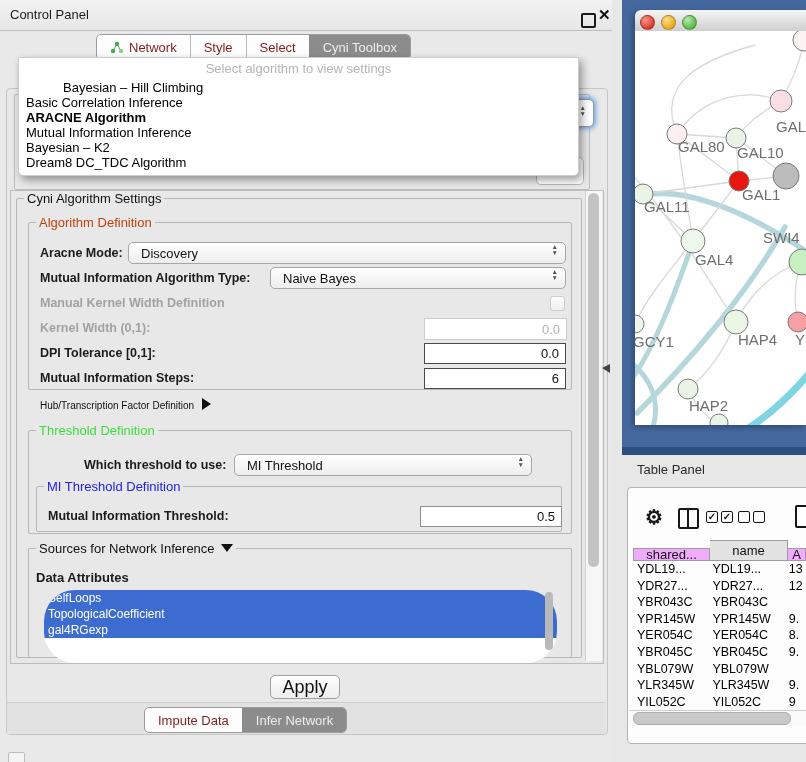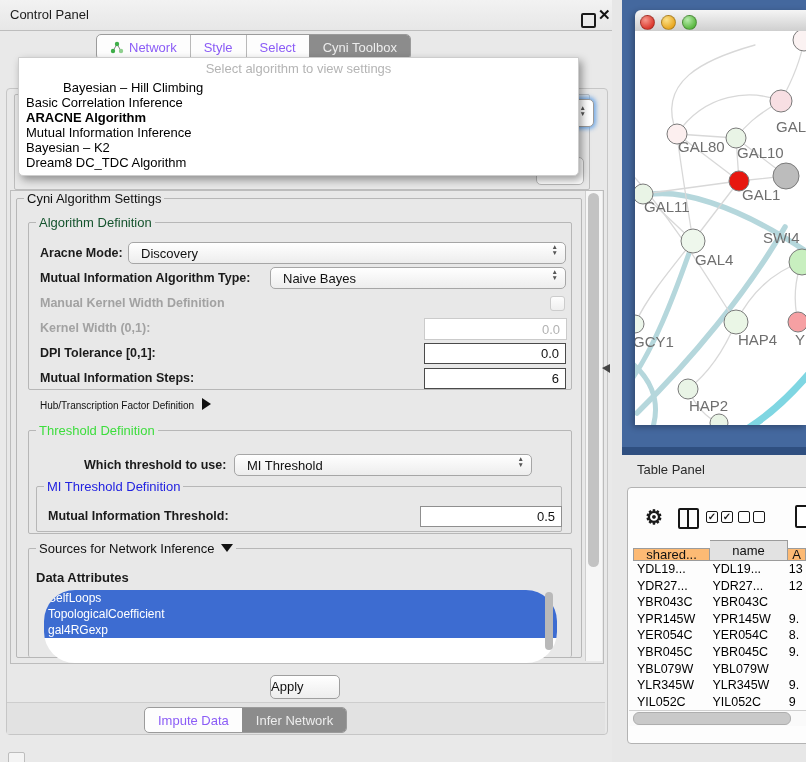--- a/index.html
+++ b/index.html
@@ -7,21 +7,21 @@
        font-family:"Liberation Sans",sans-serif;background:#e9e9e9;-webkit-font-smoothing:antialiased;}
   .abs{position:absolute;}
   
   #cp-titlebar{left:0;top:0;width:612px;height:30px;background:linear-gradient(#f2f2f2,#e7e7e7);
       border-bottom:1px solid #bdbdbd;}
   #cp-title{left:10px;top:0;height:30px;line-height:30px;font-size:13px;color:#1c1c1c;}
   #cp-min{left:581px;top:13px;width:11px;height:11px;border:2px solid #1a1a1a;border-radius:2px;}
   #cp-close{left:598px;top:6px;font-size:15px;font-weight:bold;color:#111;}
   #tabbar{left:96px;top:34px;height:24px;display:flex;background:#fdfdfd;border:1px solid #9b9b9b;
       border-radius:5px;overflow:hidden;}
-  .tab{display:flex;align-items:center;padding:0 13px;font-size:13px;color:#8b5cf6;border-left:1px solid #b9b9b9;}
+  .tab{display:flex;align-items:center;padding:0 13px;font-size:13px;color:#7f1d1d;border-left:1px solid #b9b9b9;}
   .tab:first-child{border-left:none;}
   .tab.sel{background:#8c8c8c;color:#ededed;border-left-color:#8c8c8c;}
   .tab.sel + .tab{border-left-color:#8c8c8c;}
   .tabicon{width:14px;height:13px;margin-right:5px;}
   #outer-panel{left:6px;top:88px;width:600px;height:645px;border:1px solid #c6c6c6;border-radius:4px;background:#e8e8e8;}
   
   #hidden-group{left:14px;top:94px;width:574px;height:94px;border:1px solid #bdbdbd;border-radius:2px;}
   #combo-frag{left:540px;top:99px;width:52px;height:26px;background:#fff;border:1px solid #9a9a9a;border-radius:5px;
       box-shadow:0 0 4px 2px rgba(92,158,230,.85);}
   #input-frag{left:536px;top:157px;width:46px;height:26px;background:#fff;border:1px solid #b9b9b9;border-radius:5px;}
@@ -50,21 +50,21 @@
   #manual-checkbox{left:550px;top:296px;width:13px;height:13px;border:1px solid #cccccc;border-radius:3px;
       background:linear-gradient(#fdfdfd,#efefef);}
   .tri-right{display:inline-block;width:0;height:0;border-top:6px solid transparent;border-bottom:6px solid transparent;
       border-left:9px solid #111;margin-left:8px;vertical-align:-1px;}
   .tri-down{display:inline-block;width:0;height:0;border-left:6px solid transparent;border-right:6px solid transparent;
       border-top:8px solid #111;margin-left:6px;vertical-align:1px;}
   #attr-list{left:44px;top:590px;width:513px;height:73px;overflow:hidden;background:#fff;border-radius:31px;}
   .attr-item{height:16px;line-height:16px;background:#3d6cd1;color:#fff;font-size:12px;padding-left:4px;}
   #attr-scroll{left:545px;top:592px;width:8px;height:58px;background:#b9b9b9;border-radius:4px;}
   #apply-btn{left:270px;top:675px;width:68px;height:22px;background:linear-gradient(#ffffff,#ededed);
-      border:1px solid #9f9f9f;border-radius:5px;text-align:left;line-height:22px;font-size:13px;color:#111;}
+      border:1px solid #9f9f9f;border-radius:5px;text-align:center;line-height:22px;font-size:18px;color:#111;}
   #bottom-strip{left:7px;top:702px;width:598px;height:31px;background:#e2e2e2;border-top:1px solid #cdcdcd;}
   #bottom-tabs{left:144px;top:707px;height:24px;display:flex;background:#fdfdfd;border:1px solid #9b9b9b;
       border-radius:5px;overflow:hidden;}
   #corner-icon{left:8px;top:752px;width:15px;height:12px;border:1.5px solid #bdbdbd;border-radius:2px;background:#f4f4f4;}
   #mouse-cursor{left:602px;top:364px;width:0;height:0;border-top:4px solid transparent;border-bottom:5px solid transparent;
       border-right:8px solid #444;}
   
   #right-bg{left:612px;top:0;width:194px;height:762px;background:#e7e7e7;}
   #net-frame{left:622px;top:0;width:184px;height:447px;background:#44689e;}
   #net-frame-dark{left:622px;top:447px;width:184px;height:8px;background:#2f4f80;}
@@ -83,21 +83,21 @@
   #tp-gear{left:645px;top:505px;font-size:20px;color:#1a1a1a;font-weight:bold;}
   #tp-cols{left:678px;top:508px;width:17px;height:17px;border:2px solid #161616;border-radius:2px;}
   #tp-cols div{position:absolute;left:7px;top:0;width:2px;height:17px;background:#161616;}
   .cbx{position:absolute;width:10px;height:10px;border:1.5px solid #161616;border-radius:2px;font-size:10px;
       line-height:10px;text-align:center;color:#161616;font-weight:bold;}
   #tp-doc{left:795px;top:505px;width:14px;height:19px;border:2px solid #161616;border-radius:2px;background:#fff;}
   #tp-table-head{left:633px;top:540px;height:21px;display:flex;}
   .th{box-sizing:border-box;border:1px solid #9c9c9c;border-left:none;background:#e2e2e2;font-size:13px;color:#111;
       display:flex;align-items:center;justify-content:center;}
   .th:first-child{border-left:1px solid #9c9c9c;}
-  .th.hl{background:#fdba74;margin-top:8px;}
+  .th.hl{background:#f0abfc;margin-top:8px;}
   #tp-rows{left:633px;top:562px;width:173px;}
   .trow{display:flex;height:16.6px;}
   .td{font-size:12.5px;color:#000;white-space:nowrap;overflow:hidden;}
   #hscroll{left:629px;top:710px;width:177px;height:15px;background:#fafafa;border-top:1px solid #d0d0d0;}
   #hscroll-thumb{left:633px;top:712px;width:156px;height:11px;background:#c9c9c9;border:1px solid #aeaeae;border-radius:6px;}
   svg text{font-family:"Liberation Sans",sans-serif;}
 </style>
 </head>
 <body>
 
@@ -146,21 +146,21 @@
   </div>
 
 <div class="abs" id="scrollpane"></div>
 <div class="abs" id="vscroll-track"></div>
 <div class="abs" id="vscroll-thumb"></div>
 
 <div class="abs groupbox" style="left:16px;top:198px;width:564px;height:458px;"></div>
 <div class="grouplabel" style="left:24px;top:191px;color:#111;">Cyni Algorithm Settings</div>
 
 <div class="abs groupbox" style="left:28px;top:222px;width:542px;height:166px;"></div>
-<div class="grouplabel" style="left:36px;top:215px;color:#14532d;">Algorithm Definition</div>
+<div class="grouplabel" style="left:36px;top:215px;color:#c2410c;">Algorithm Definition</div>
 
 <div class="lbl" style="left:40px;top:246px;">Aracne Mode:</div>
 <div class="combo" style="left:128px;top:242px;width:424px;height:20px;">
   <span>Discovery</span>
   <span class="arrows">▲<br>▼</span>
 </div>
 
 <div class="lbl" style="left:40px;top:271px;">Mutual Information Algorithm Type:</div>
 <div class="combo" style="left:270px;top:267px;width:282px;height:20px;">
   <span>Naive Bayes</span>

